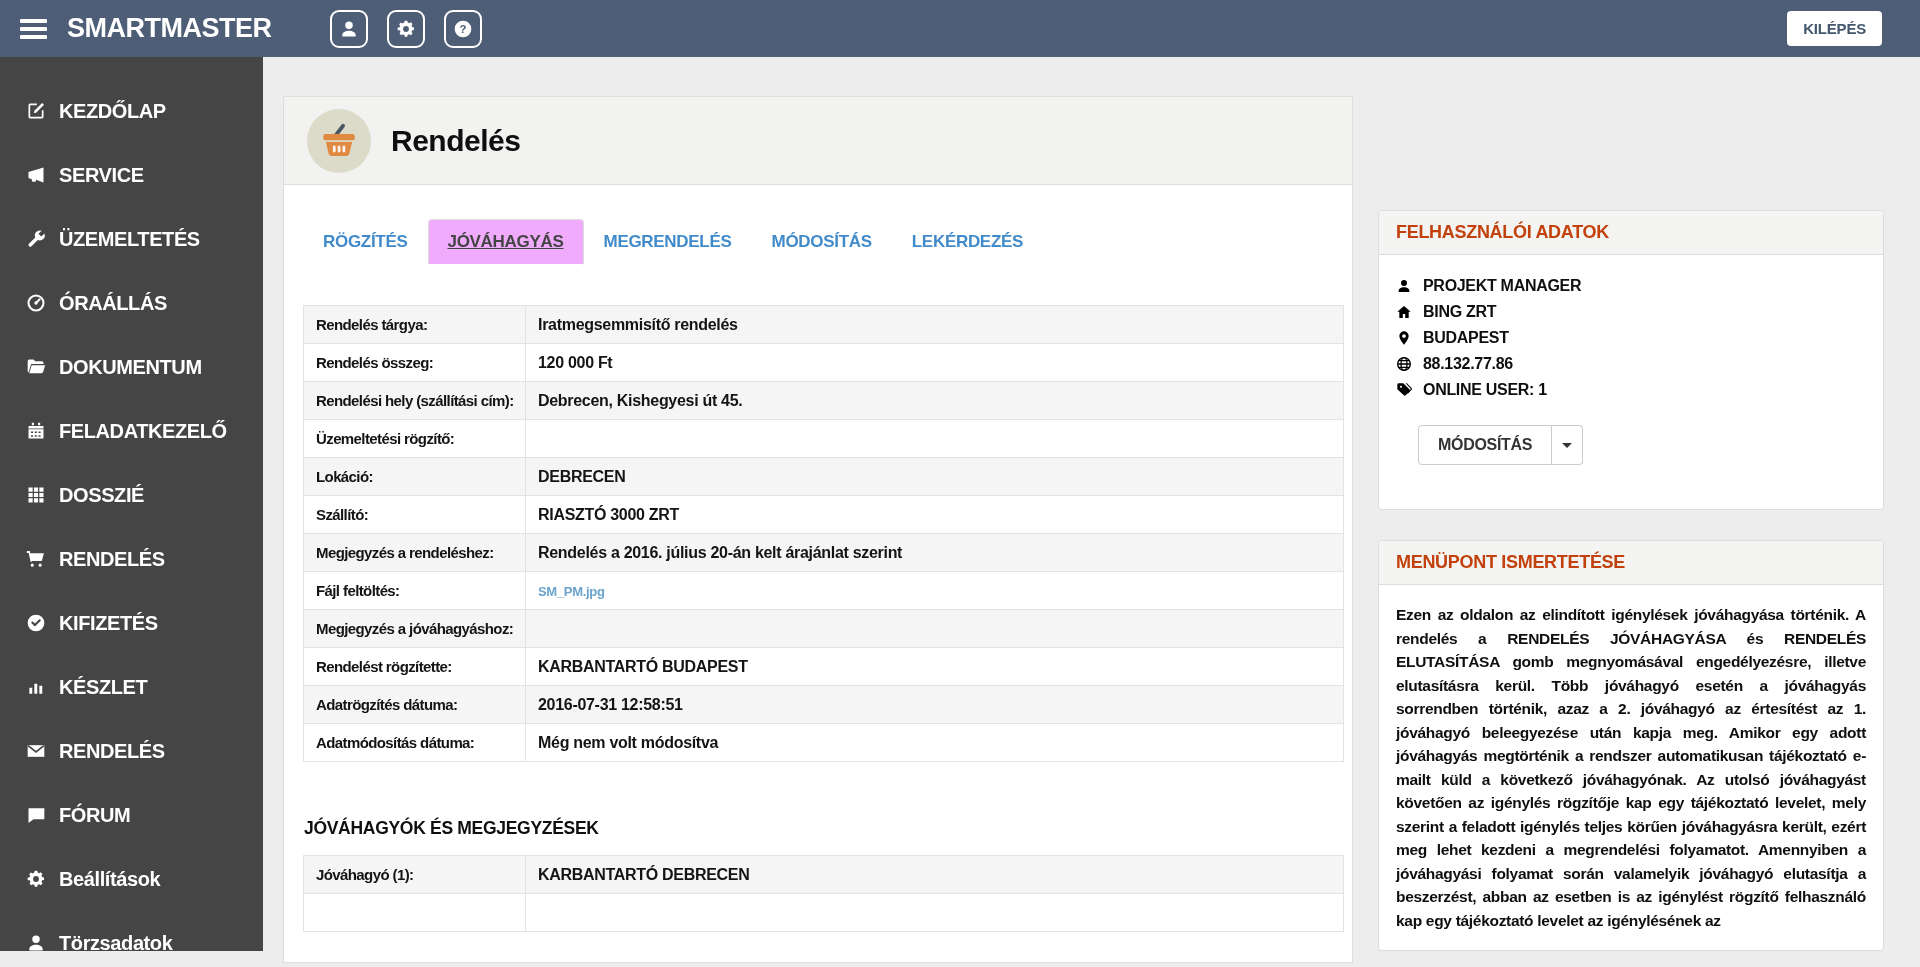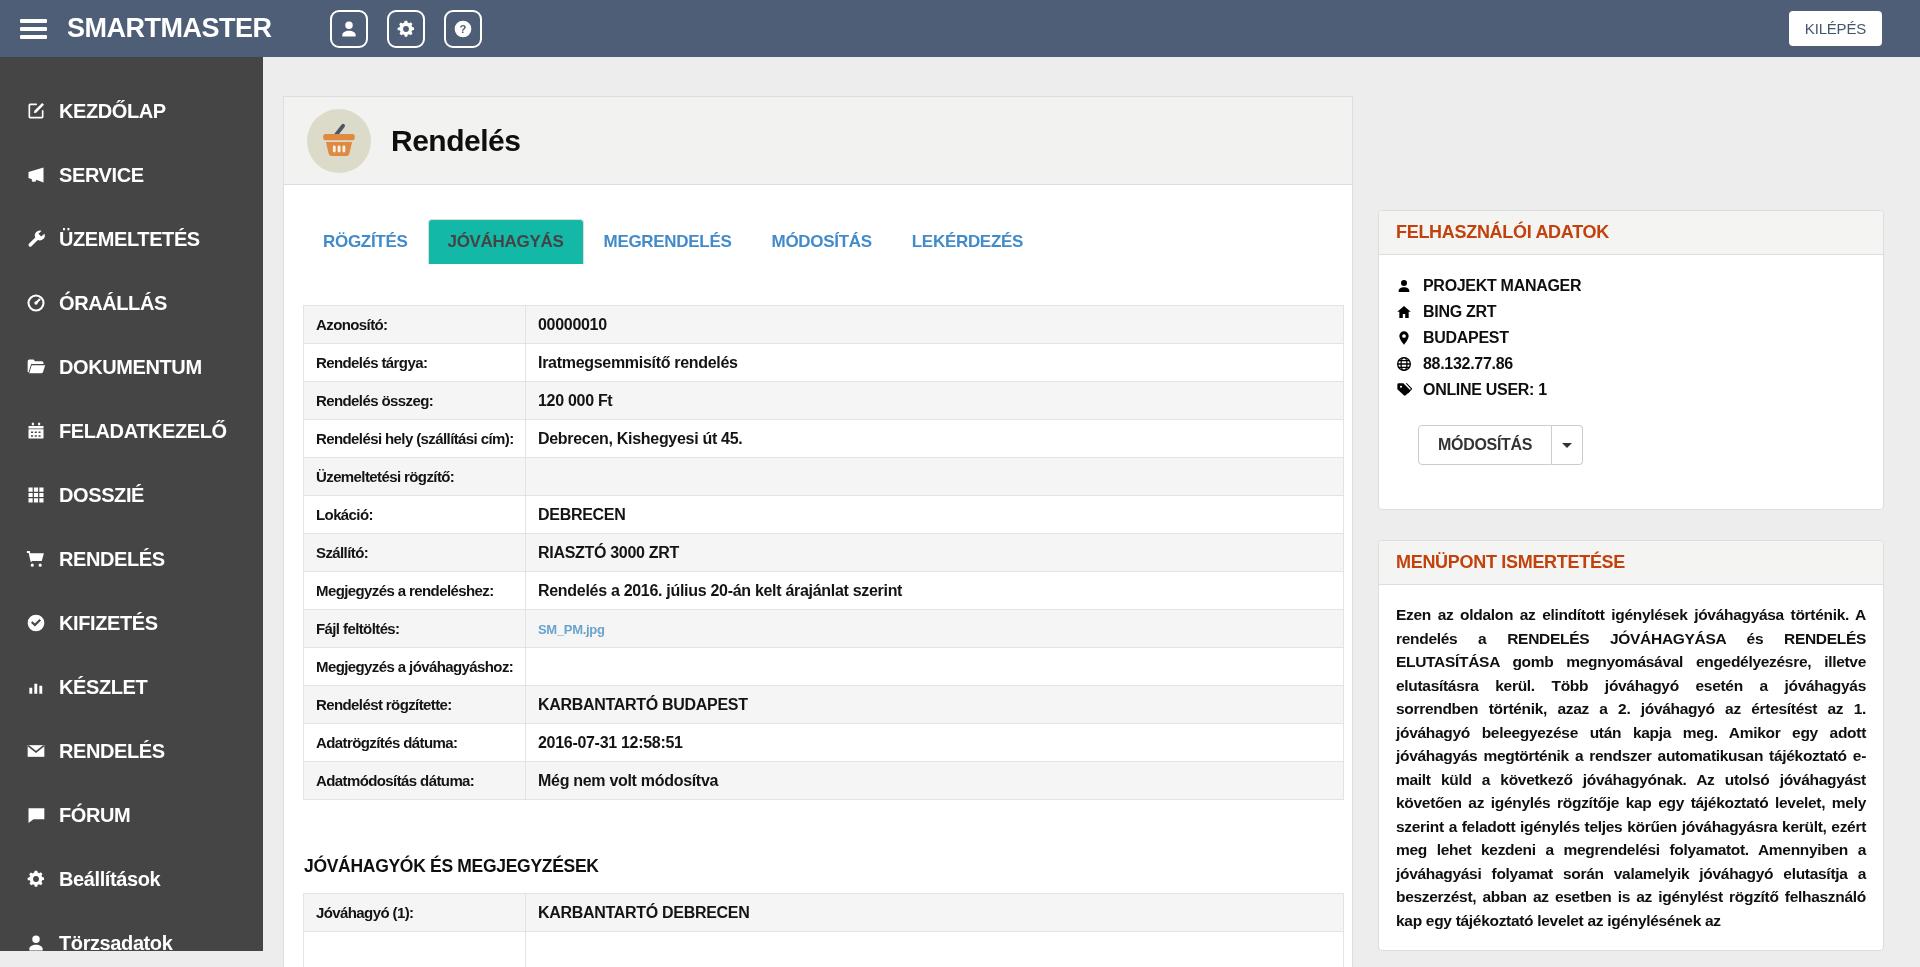--- a/index.html
+++ b/index.html
@@ -10,21 +10,21 @@
   .topbar { height:57px; background:#4e5e76; display:flex; align-items:center;
             padding:0 38px 0 20px; }
   .hamburger { width:27px; cursor:pointer; }
   .hamburger span { display:block; height:4px; background:#fff; border-radius:1px; margin:4px 0; }
   .brand { color:#fff; font-size:27px; font-weight:700; margin-left:20px; letter-spacing:-0.5px; }
   .topbar-icons { margin-left:58px; display:flex; gap:19px; }
   .icon-btn { width:38px; height:38px; border:2px solid #fff; border-radius:9px;
               background:transparent; color:#fff; display:flex; align-items:center;
               justify-content:center; cursor:pointer; }
   .icon-btn svg { width:20px; height:20px; }
-  .logout { margin-left:auto; background:#fff; color:#44576e; font-weight:400;
+  .logout { margin-left:auto; background:#fff; color:#44576e; font-weight:700;
             font-size:15px; letter-spacing:-0.2px; padding:9px 16px; border:none;
             border-radius:4px; cursor:pointer; font-family:inherit; }
 
   
   .layout { display:flex; height:894px; }
   .sidebar { width:263px; background:#454545; padding-top:22px; flex-shrink:0; }
   .sidebar ul { list-style:none; }
   .side-item { display:flex; align-items:center; height:64px; padding-left:26px;
                color:#fff; cursor:pointer; }
   .side-item svg { width:20px; height:20px; margin-right:13px; flex-shrink:0; }
@@ -38,22 +38,22 @@
                  display:flex; align-items:center; padding-left:23px; }
   .page-icon { width:64px; height:64px; border-radius:50%; background:#dcdbc9;
                display:flex; align-items:center; justify-content:center; }
   .page-icon svg { width:42px; height:42px; }
   .page-title { font-size:30px; font-weight:700; color:#0f0f0f; margin-left:20px; letter-spacing:-0.5px; }
   .card-body { padding:20px 20px 30px 19px; }
 
   .tabs { display:flex; list-style:none; margin:14px 0 40px; }
   .tabs li { font-size:17px; font-weight:700; letter-spacing:-0.3px; color:#428bca;
              padding:12px 19px; cursor:pointer; border:1px solid transparent; }
-  .tabs li.active { color:#444; background:#14b8a6; border-color:#ddd #ddd #fff;
-                    border-radius:4px 4px 0 0; }
+  .tabs li.active { color:#444; background:#f0abfc; border-color:#ddd #ddd #fff;
+                    border-radius:4px 4px 0 0;text-decoration:underline; }
 
   .detail-table { width:1041px; border-collapse:collapse; border:1px solid #ddd; table-layout:fixed; }
   .detail-table td { height:38px; padding:0 12px; border:1px solid #e3e3e3;
                      color:#141414; vertical-align:middle; overflow:hidden; white-space:nowrap; }
   .detail-table td.lbl { width:222px; font-size:15px; font-weight:700; letter-spacing:-0.6px; }
   .detail-table td.val { font-size:16px; font-weight:700; letter-spacing:-0.3px; }
   .detail-table tr:nth-child(odd) td { background:#f5f5f5; }
   .file-link { color:#6aa3cc; font-size:13px; font-weight:700; text-decoration:none; cursor:pointer; }
 
   .section-heading { margin:56px 0 16px 1px; font-size:17.5px; font-weight:700;
@@ -235,24 +235,20 @@
             <li>RÖGZÍTÉS</li>
             <li class="active">JÓVÁHAGYÁS</li>
             <li>MEGRENDELÉS</li>
             <li>MÓDOSÍTÁS</li>
             <li>LEKÉRDEZÉS</li>
           </ul>
 
         <table class="detail-table">
           <tbody id="details-table">
               <tr>
-                <td class="lbl">Azonosító:</td>
-                <td class="val">00000010</td>
-              </tr>
-              <tr>
                 <td class="lbl">Rendelés tárgya:</td>
                 <td class="val">Iratmegsemmisítő rendelés</td>
               </tr>
               <tr>
                 <td class="lbl">Rendelés összeg:</td>
                 <td class="val">120 000 Ft</td>
               </tr>
               <tr>
                 <td class="lbl">Rendelési hely (szállítási cím):</td>
                 <td class="val">Debrecen, Kishegyesi út 45.</td>

